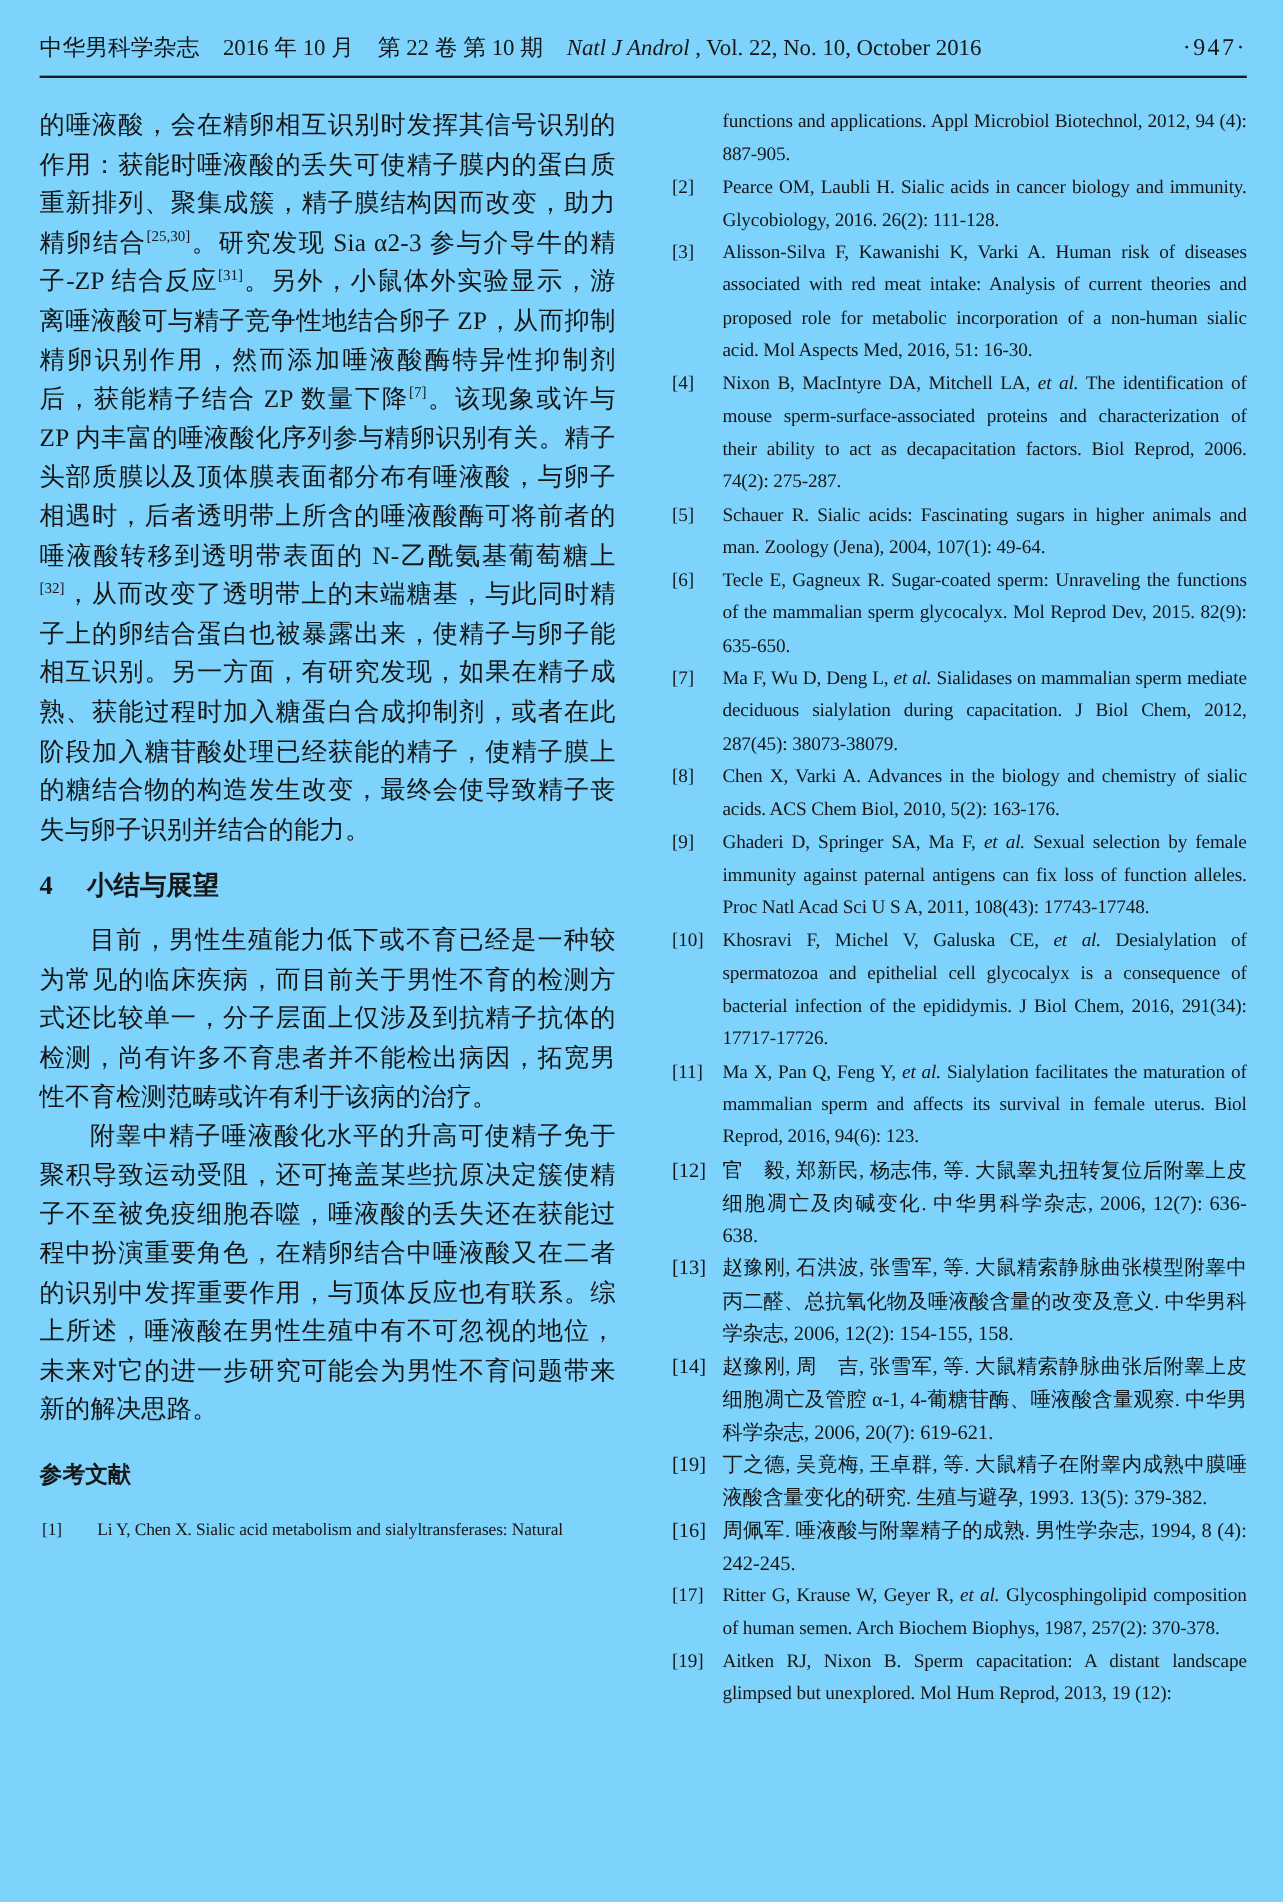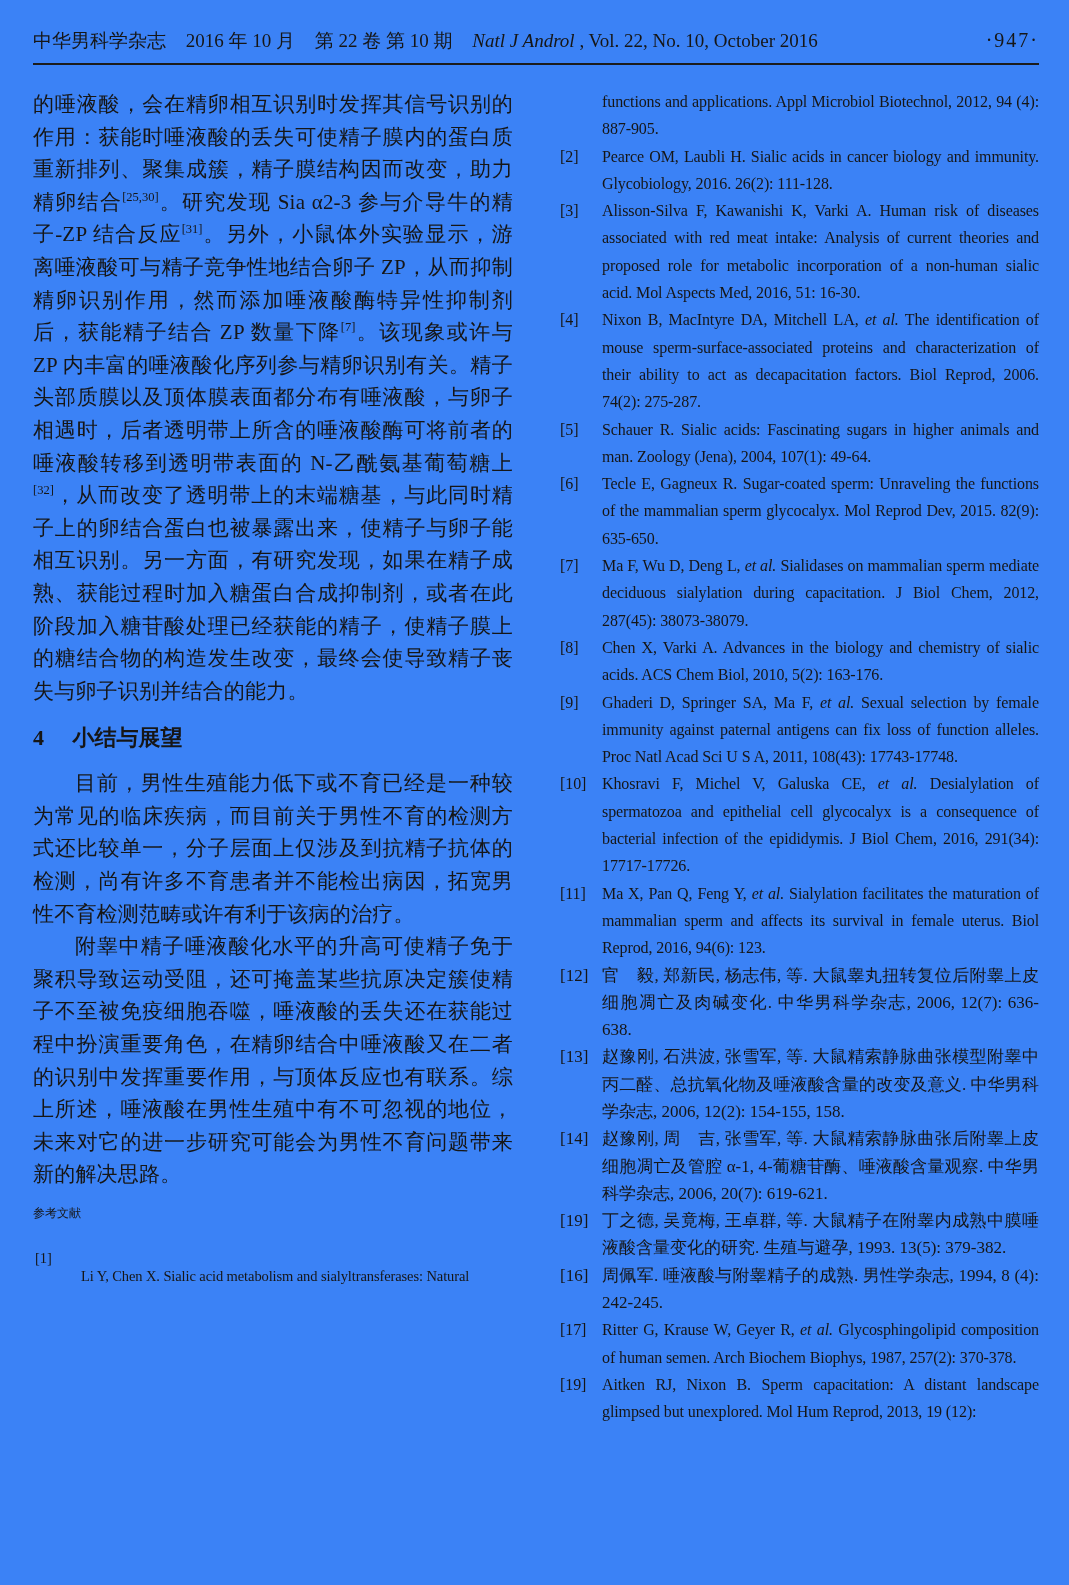--- a/index.html
+++ b/index.html
@@ -1,18 +1,18 @@
 <!DOCTYPE html>
 <html lang="zh"><head>
 <meta charset="utf-8">
 <style>
   html,body { margin:0; padding:0; background:#ffffff; }
   .page {
     position:relative; width:1069px; height:1585px; margin:0 auto;
-    background:#3b82f6; color:#161616; overflow:hidden;
+    background:#7dd3fc; color:#161616; overflow:hidden;
     font-family:"Liberation Serif","DejaVu Serif",serif;
   }
   .page-inner { padding:28px 30px 0 33px; }
 
   
   .page-header {
     display:flex; justify-content:space-between; align-items:baseline;
     font-size:19px; line-height:24px; white-space:nowrap;
   }
   .h-gap { margin-left:15px; }
@@ -32,39 +32,39 @@
   }
   .para.indent { text-indent:2em; }
   sup.cite { font-size:12.5px; line-height:0; vertical-align:super; letter-spacing:0; }
 
   .section-heading {
     margin:16px 0 14px 0; font-size:22px; line-height:30px; font-weight:bold;
   }
   .section-heading .sec-title { margin-left:1.3em; }
 
   .refs-heading {
-    margin:9px 0 0 0; font-size:12px; line-height:26px; font-weight:normal;
+    margin:26px 0 0 0; font-size:19px; line-height:26px; font-weight:bold;
     font-family:"Liberation Sans","DejaVu Sans",sans-serif;
   }
 
   
   .ref-item { display:grid; grid-template-columns:44px 1fr; margin:0; }
   .ref-label { padding-left:2px; }
   .ref-body { text-align:justify; }
   .col-right .ref-item, .col-right .ref-cont {
     font-size:16px; line-height:27.3px; letter-spacing:-0.1px;
   }
   .col-right .ref-item.cn { font-size:17px; letter-spacing:0; }
   .ref-cont { margin-left:44px; text-align:justify; }
 
   .col-left .ref-item.first {
     margin-top:21px; grid-template-columns:48px 1fr;
     font-size:14.5px; line-height:22px; letter-spacing:-0.1px;
   }
-  .col-left .ref-item.first .ref-body { white-space:nowrap; overflow:hidden; text-align:left;margin-top:18px; }
+  .col-left .ref-item.first .ref-body { white-space:nowrap; overflow:hidden; text-align:left; }
 </style>
 </head>
 <body>
 
 <div class="page">
   <div class="page-inner">
 
     <header class="page-header">
       <div class="header-left">
         <span>中华男科学杂志</span>

